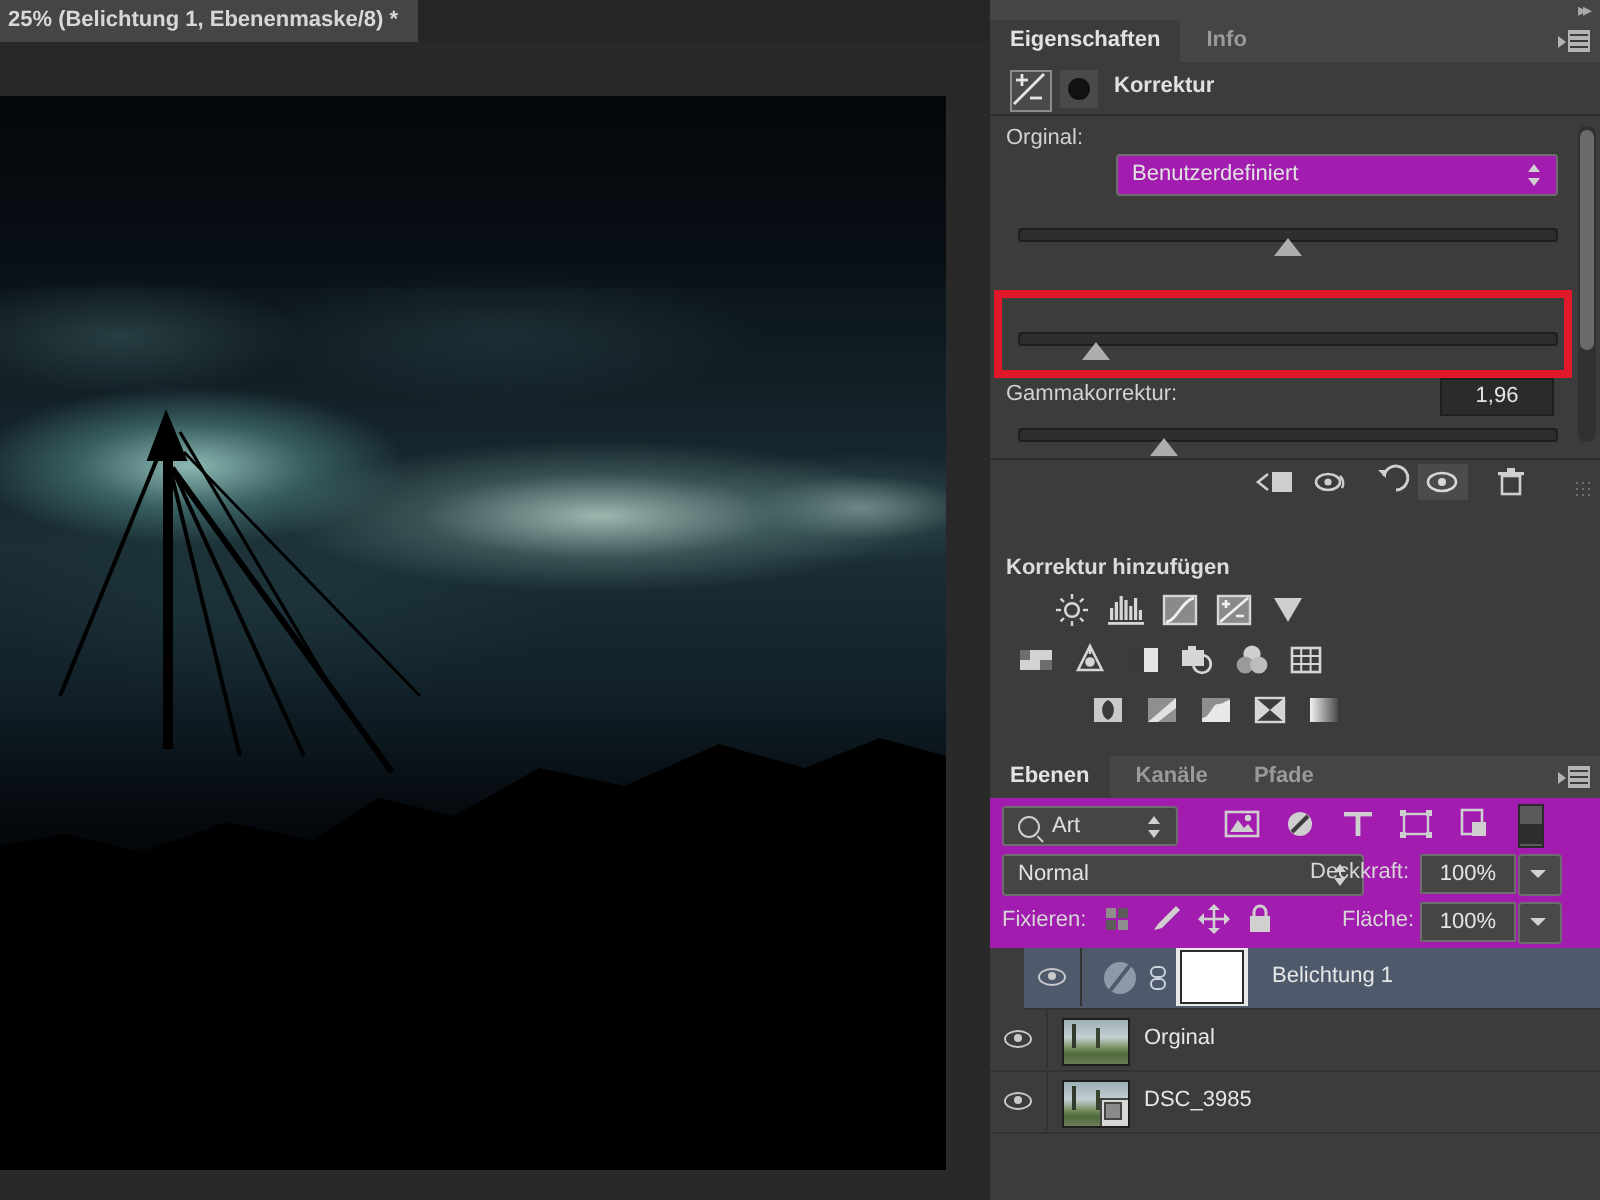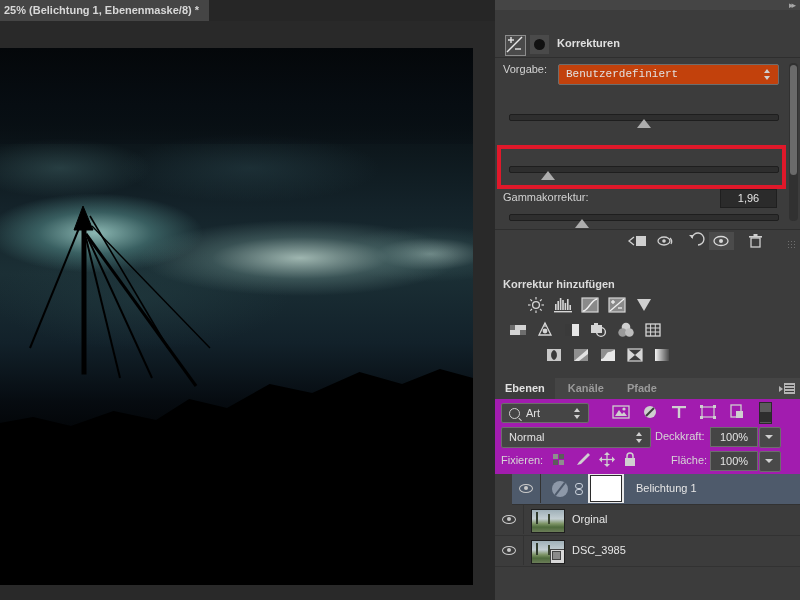--- a/index.html
+++ b/index.html
@@ -69,21 +69,21 @@
   #prop-title{position:absolute;left:62px;top:6px;font-weight:bold;color:#e0e0e0;font-size:11px;}
   #prop-fields{position:absolute;left:0;top:27px;width:290px;height:170px;}
   .frow{position:absolute;left:0;width:290px;height:16px;}
   .flabel{position:absolute;left:8px;top:0;font-size:11px;color:#d2d2d2;}
   .fval{position:absolute;right:8px;top:-2px;width:55px;height:17px;background:#2b2b2b;border:1px solid #1f1f1f;
         color:#e4e4e4;font-size:11px;text-align:center;line-height:17px;}
   .slider{position:absolute;left:14px;width:268px;height:5px;background:#2e2e2e;border:1px solid #1e1e1e;border-radius:2px;}
   .thumb{position:absolute;top:4px;width:0;height:0;border-left:7px solid transparent;border-right:7px solid transparent;border-bottom:9px solid #adadad;}
   #presetrow{position:absolute;left:0;top:2px;width:290px;height:20px;}
   #preset-label{position:absolute;left:8px;top:3px;font-size:11px;color:#d2d2d2;}
-  #preset-select{position:absolute;left:63px;top:4px;width:219px;height:19px;background:#c2410c;border:1px solid #6d6d6d;border-radius:2px;font-family:Liberation Mono, monospace;}
+  #preset-select{position:absolute;left:63px;top:17px;width:219px;height:19px;background:#a21caf;border:1px solid #6d6d6d;border-radius:2px;}
   #preset-value{position:absolute;left:7px;top:3px;font-size:11px;color:#e2e2e2;}
   .updown{position:absolute;right:7px;top:4px;width:7px;height:11px;}
   .updown .u{position:absolute;top:0;width:0;height:0;border-left:3.5px solid transparent;border-right:3.5px solid transparent;border-bottom:4px solid #d0d0d0;}
   .updown .d{position:absolute;bottom:0;width:0;height:0;border-left:3.5px solid transparent;border-right:3.5px solid transparent;border-top:4px solid #d0d0d0;}
   #redbox{position:absolute;left:2px;top:140px;width:289px;height:44px;border:4px solid #e0182a;box-sizing:border-box;}
   #prop-scroll{position:absolute;right:2px;top:32px;width:9px;height:158px;background:#313131;border-radius:4px;}
   #prop-scroll .bar{position:absolute;left:1px;top:2px;width:7px;height:110px;background:#6a6a6a;border-radius:4px;}
   #prop-footer{position:absolute;left:0;bottom:0;width:305px;height:22px;background:#3c3c3c;border-top:1px solid #2e2e2e;}
   .fbtn{position:absolute;top:2px;width:25px;height:18px;}
   .fbtn.sel{background:#4b4b4b;}
@@ -104,21 +104,21 @@
   #lay-body{position:absolute;left:0;top:21px;width:305px;height:201px;background:#a21caf;}
   #filterrow{position:absolute;left:0;top:0;width:305px;height:26px;}
   #kindsel{position:absolute;left:6px;top:4px;width:86px;height:18px;background:#454545;border:1px solid #6d6d6d;border-radius:2px;}
   #kind-label{position:absolute;left:24px;top:3px;font-size:11px;color:#e0e0e0;}
   .magn{position:absolute;left:7px;top:4px;width:9px;height:9px;border:1.4px solid #cfcfcf;border-radius:50%;}
   .magn:after{content:"";position:absolute;right:-3px;bottom:-2px;width:4px;height:1.4px;background:#cfcfcf;transform:rotate(45deg);}
   .fico{position:absolute;top:4px;width:20px;height:18px;}
   #fswitch{position:absolute;right:28px;top:3px;width:11px;height:20px;background:#5a5a5a;border:1px solid #2a2a2a;}
   #fswitch i{position:absolute;left:0;top:9px;width:11px;height:10px;background:#2e2e2e;}
   #blendrow{position:absolute;left:0;top:26px;width:305px;height:24px;}
-  #blendsel{position:absolute;left:6px;top:2px;width:148px;height:19px;background:#454545;border:1px solid #6d6d6d;border-radius:2px;}
+  #blendsel{position:absolute;left:6px;top:2px;width:148px;height:19px;background:#454545;border:1px solid #6d6d6d;border-radius:2px;padding-left:31px;}
   #blend-value{position:absolute;left:7px;top:3px;font-size:11px;color:#e2e2e2;}
   #opac-label{position:absolute;left:160px;top:5px;font-size:11px;color:#d6d6d6;}
   #opac-val{position:absolute;left:215px;top:2px;width:46px;height:18px;background:#454545;border:1px solid #6d6d6d;
     color:#e4e4e4;font-size:11px;text-align:center;line-height:18px;}
   #opac-drop{position:absolute;left:264px;top:2px;width:20px;height:19px;background:#494949;border:1px solid #6d6d6d;border-radius:2px;}
   #fillrow{position:absolute;left:0;top:50px;width:305px;height:24px;}
   #fix-label{position:absolute;left:6px;top:5px;font-size:11px;color:#d6d6d6;}
   #fill-label{position:absolute;left:176px;top:5px;font-size:11px;color:#d6d6d6;}
   #fill-val{position:absolute;left:215px;top:2px;width:46px;height:18px;background:#454545;border:1px solid #6d6d6d;
     color:#e4e4e4;font-size:11px;text-align:center;line-height:18px;}
@@ -178,41 +178,53 @@
     </div>
   </div>
 
   <div id="dock">
 
     <div id="dock-top">
       <span class="dblarrow">▸▸</span>
     </div>
 
     <div class="panel" id="props">
+      <div class="tabrow">
+        <span class="ptab active">Eigenschaften</span>
+        <span class="ptab">Info</span>
+        <span class="panelmenu">
+          <i class="pm-tri"></i>
+          <span class="pm-lines">
+              <i style="top:2px"></i>
+              <i style="top:5px"></i>
+              <i style="top:8px"></i>
+            </span>
+        </span>
+      </div>
 
       <div id="props-body">
         <div id="prop-header">
           <span class="adjico">
             <svg width="17" height="17" viewBox="0 0 17 17">
               <line x1="1" y1="16" x2="16" y2="1" stroke="#e6e6e6" stroke-width="1.4"></line>
               <line x1="2" y1="4" x2="8" y2="4" stroke="#e6e6e6" stroke-width="1.4"></line>
               <line x1="5" y1="1" x2="5" y2="7" stroke="#e6e6e6" stroke-width="1.4"></line>
               <line x1="9" y1="13" x2="15" y2="13" stroke="#e6e6e6" stroke-width="1.4"></line>
             </svg>
           </span>
           <span class="maskico">
               <i class="dot"></i>
             </span>
-          <span id="prop-title">Korrekturen</span>
+          <span id="prop-title">Korrektur</span>
         </div>
 
         <div id="prop-fields">
 
           <div id="presetrow">
-            <span id="preset-label">Vorgabe:</span>
+            <span id="preset-label">Orginal:</span>
             <span id="preset-select">
               <span id="preset-value">Benutzerdefiniert</span>
               <span class="updown">
                   <i class="u"></i>
                   <i class="d"></i>
                 </span>
             </span>
           </div>
 
           <div class="slider" style="top:56px">

